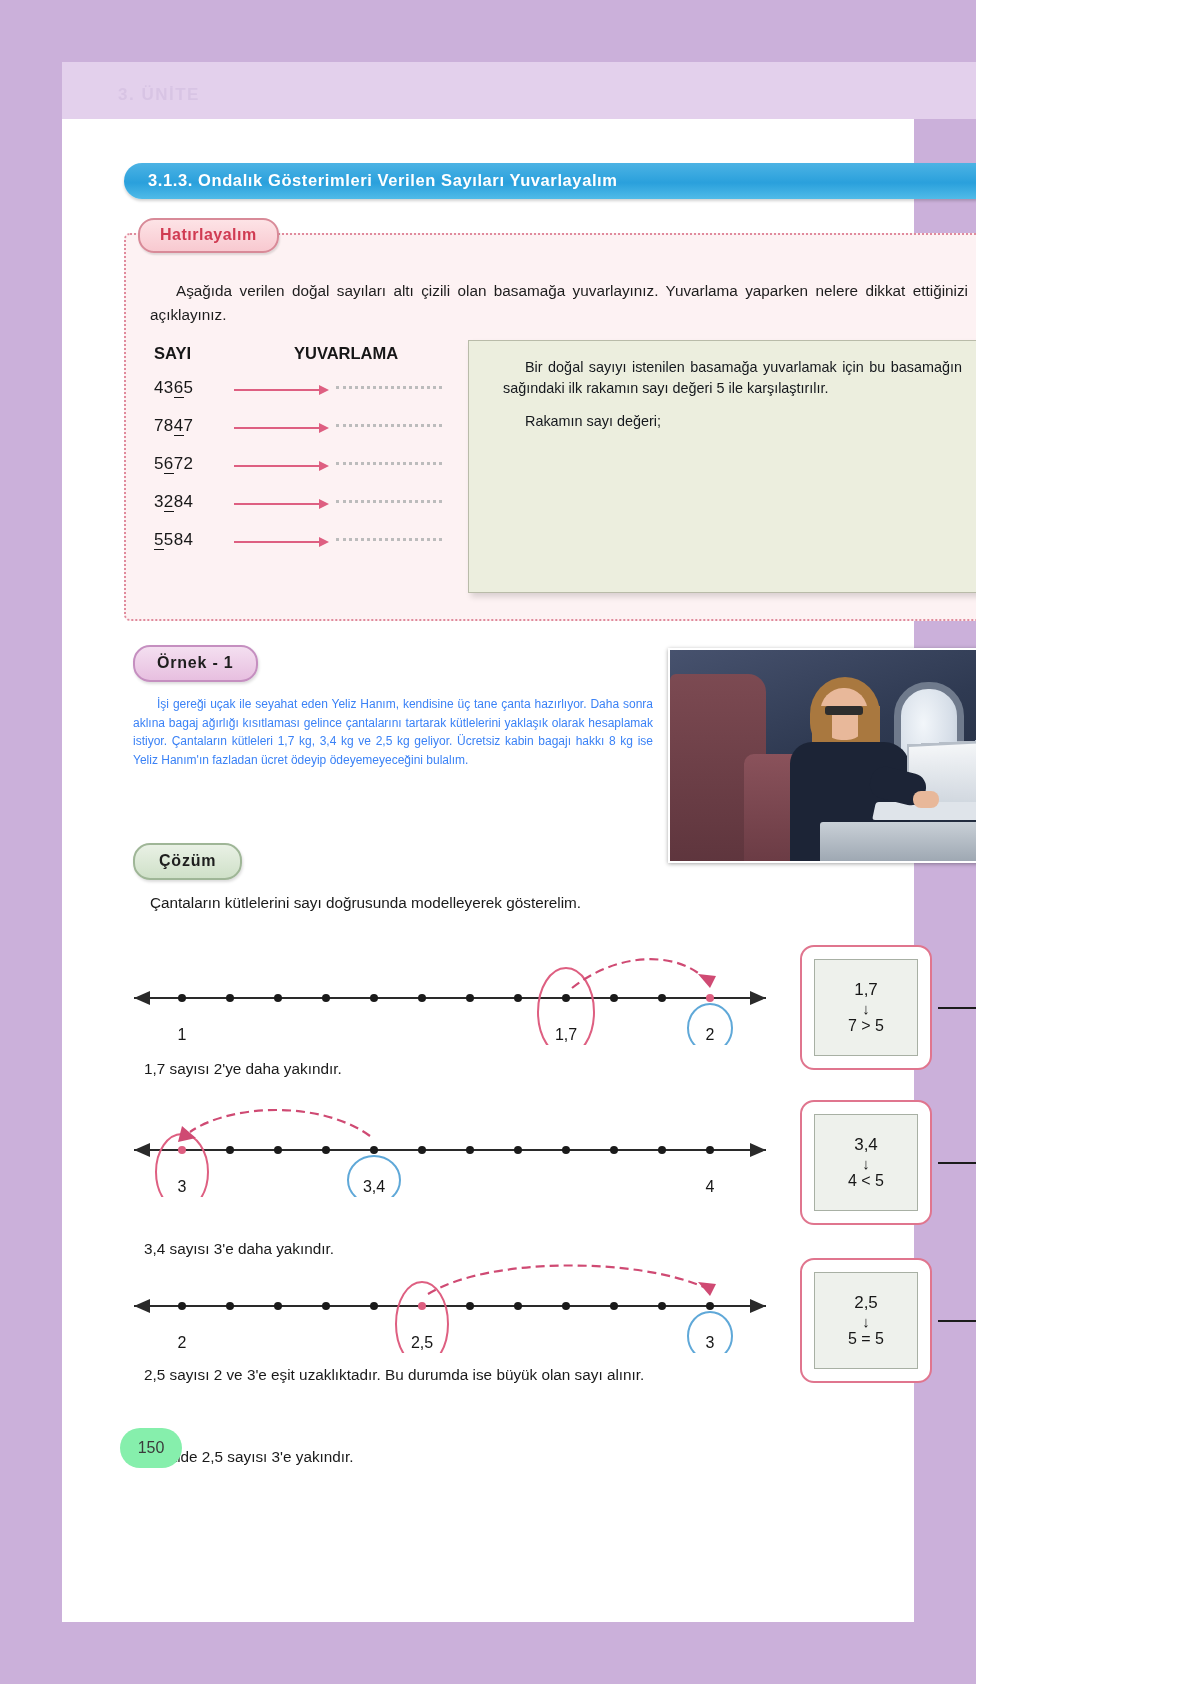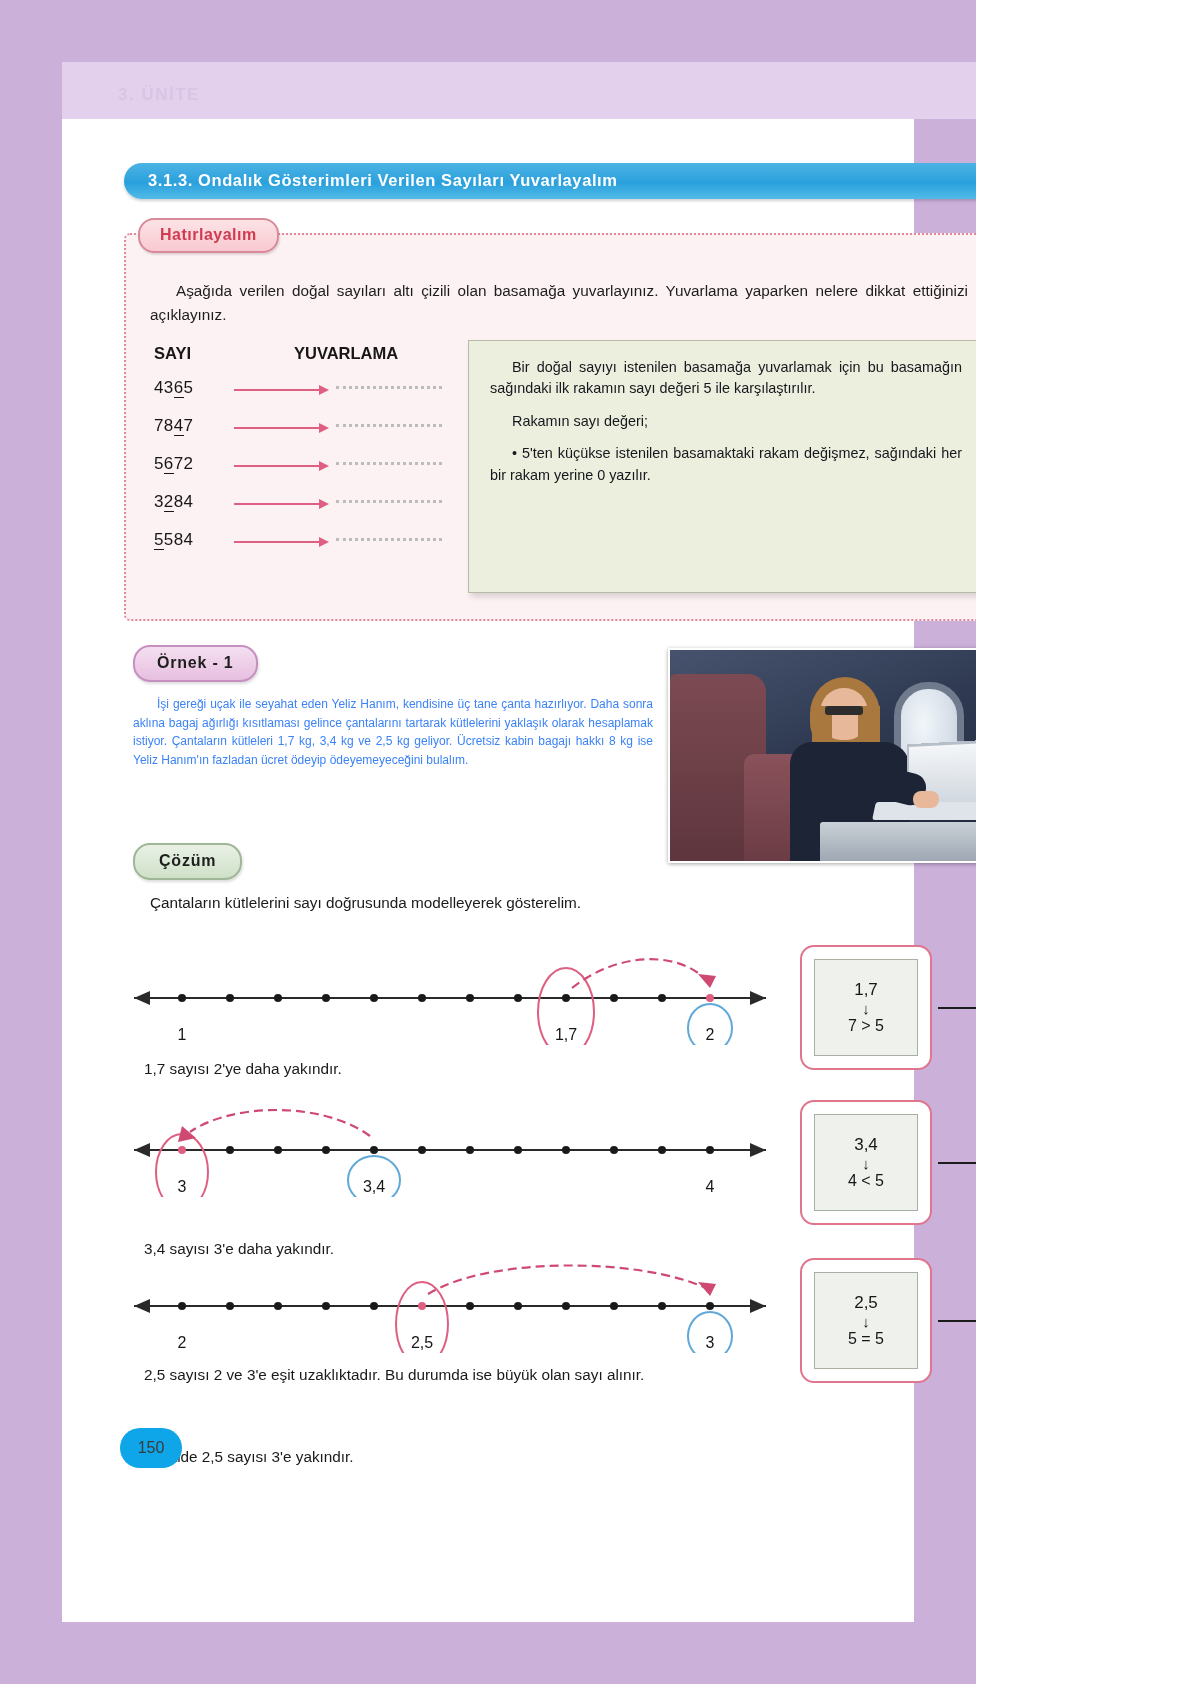--- a/index.html
+++ b/index.html
@@ -128,21 +128,21 @@
     position: absolute; left: 468px; top: 340px;
     width: 512px; height: 253px;
     background: #eceede;
     border: 1px solid #b9bba9;
     box-shadow: 3px 4px 6px rgba(0,0,0,0.14);
   }
   .note-card p {
     font-size: 14.4px; color: #15181d; line-height: 1.49;
     text-align: justify;
   }
-  .note-inner { padding: 16px 17px 0 21px; }
+  .note-inner { padding: 16px 17px 0 34px; }
   .note-inner p { margin-bottom: 11px; }
   .note-inner p.ind { text-indent: 22px; }
   .page-curl {
     position: absolute; left: 468px; top: 571px;
     width: 512px; height: 30px;
     background: #f2f2ea;
     border: 1px solid #cfd0c2;
     border-top: none;
     border-radius: 0 0 40px 6px;
     transform: rotate(-0.6deg);
@@ -316,21 +316,21 @@
   }
   .res-kg {
     position: absolute;
     font-size: 15.5px; color: #171717;
   }
 
   
   .pgnum {
     position: absolute; left: 120px; top: 1428px;
     width: 62px; height: 40px;
-    background: #0ea5e9;
+    background: #86efac;
     border-radius: 20px;
     display: flex; align-items: center; justify-content: center;
     font-size: 16px; color: #3b3b3b;
   }
 </style>
 </head>
 <body>
 
 <div class="page">
 
@@ -379,21 +379,20 @@
       <div class="arrow"></div>
       <div class="dots"></div>
     </div>
   </div>
 
   <div class="page-curl"></div>
   <div class="note-card">
     <div class="note-inner">
       <p class="ind">Bir doğal sayıyı istenilen basamağa yuvarlamak için bu basamağın sağındaki ilk rakamın sayı değeri 5 ile karşılaştırılır.</p>
       <p class="ind">Rakamın sayı değeri;</p>
-      <p class="ind">• 5'ten küçükse istenilen basamaktaki rakam değişmez, sağındaki her bir rakam yerine 0 yazılır.</p>
     </div>
   </div>
 
   <div class="ornek-tab">Örnek - 1</div>
   <div class="ornek-text">İşi gereği uçak ile seyahat eden Yeliz Hanım, kendisine üç tane çanta hazırlıyor. Daha sonra aklına bagaj ağırlığı kısıtlaması gelince çantalarını tartarak kütlelerini yaklaşık olarak hesaplamak istiyor. Çantaların kütleleri 1,7 kg, 3,4 kg ve 2,5 kg geliyor. Ücretsiz kabin bagajı hakkı 8 kg ise Yeliz Hanım'ın fazladan ücret ödeyip ödeyemeyeceğini bulalım.</div>
 
   <div class="photo">
     <div class="ph-wall"></div>
     <div class="ph-window"></div>
     <div class="ph-seat"></div>

